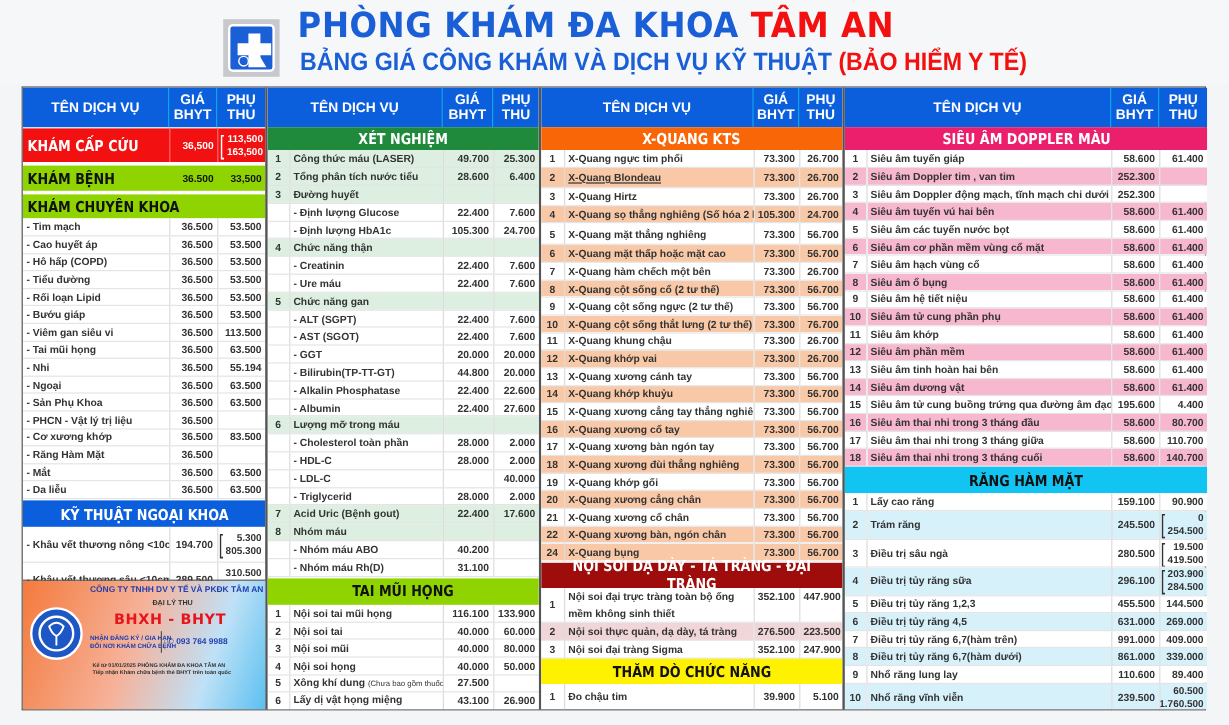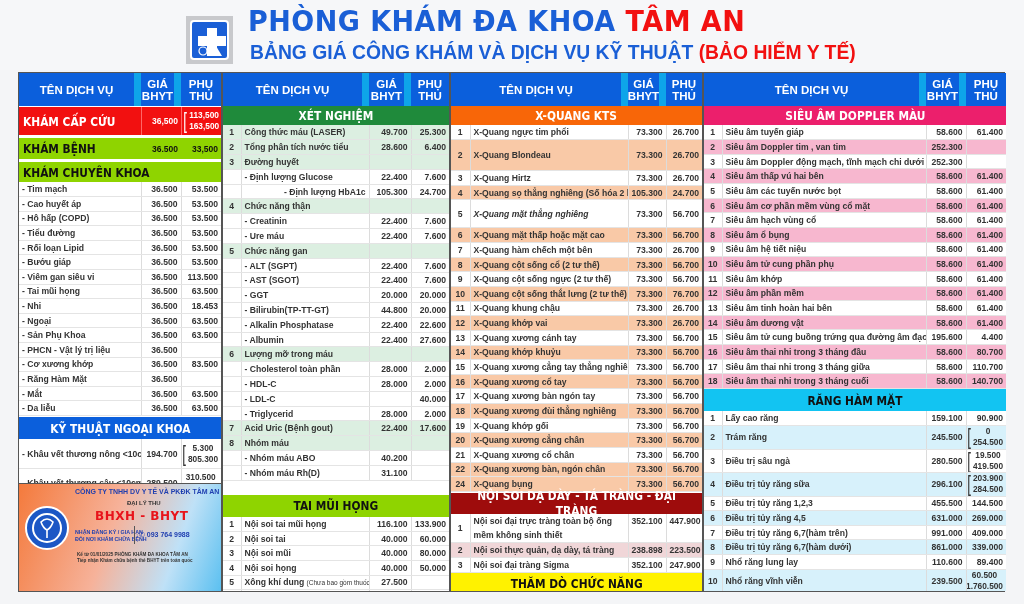--- a/index.html
+++ b/index.html
@@ -12,40 +12,40 @@
   .logo-inner svg { position: absolute; left: 2px; top: 2px; }
   .title { position: absolute; left: 248px; top: 4px; font-family: "DejaVu Sans", sans-serif; font-weight: bold; font-size: 29px; letter-spacing: 0.5px; color: #1a5fd6; white-space: nowrap; transform: scaleX(0.93); transform-origin: left; }
   .title .red { color: #f21010; }
   .subtitle { position: absolute; left: 250px; top: 40px; font-family: "Liberation Sans", sans-serif; font-weight: bold; font-size: 21px; color: #1a5fd6; white-space: nowrap; transform: scaleX(0.92); transform-origin: left; }
   .subtitle .red { color: #f21010; }
 
   .board { position: absolute; left: 18px; top: 72px; width: 987px; height: 520px; background: #fff; border: 1px solid #555; }
   .col { position: absolute; top: 0; bottom: 0; overflow: hidden; border-right: 2px solid #555; }
   .col:last-child { border-right: none; }
   .thead { display: flex; height: 33px; background: #0b5fdc; color: #fff; font-weight: bold; align-items: stretch; }
-  .thead div { display: flex; align-items: center; justify-content: center; text-align: center; font-size: 11.5px; line-height: 12px; border-right: 7px solid #0ea5e9; }
+  .thead div { display: flex; align-items: center; justify-content: center; text-align: center; font-size: 11.5px; line-height: 12px; border-right: 1px solid #0ea5e9; }
   .thead div:last-child { border-right: none; }
 
   table { border-collapse: collapse; width: 100%; table-layout: fixed; }
   td { font-size: 8.6px; font-weight: bold; color: #333; height: 14.6px; padding: 0 3px; border-bottom: 1px solid #e4e4e4; border-right: 1px solid #dcdcdc; white-space: nowrap; overflow: hidden; }
   td:last-child { border-right: none; }
   td.num { text-align: center; }
   td.price { text-align: right; }
   .sec { color: #fff; font-family: "DejaVu Sans", sans-serif; font-weight: bold; font-size: 12.5px; text-align: center; height: 19px; display: flex; align-items: center; justify-content: center; transform-origin: center; }
   .sec span { display: inline-block; transform: scaleX(0.85); }
 
   
   .c1-big { display: flex; align-items: center; font-family: "DejaVu Sans", sans-serif; font-weight: bold; }
   .c1-big .n { flex: 0 0 122px; padding-left: 4px; font-size: 12.5px; }
   .c1-big .n span { display: inline-block; transform: scaleX(0.85); transform-origin: left; }
   .c1-big .p { flex: 0 0 40px; text-align: right; font-size: 8.5px; font-family: "Liberation Sans", sans-serif; padding-right: 3px; }
   .c1-big .s { flex: 1; text-align: right; font-size: 8.5px; font-family: "Liberation Sans", sans-serif; padding-right: 3px; }
   .bracket { display: flex; align-items: center; justify-content: flex-end; gap: 1px; }
   .bracket .br { font-size: 22px; font-weight: normal; line-height: 1; color: #333; transform: scaleX(0.6); }
-  .bracket .vals { display: flex; flex-direction: column; align-items: center; line-height: 11px; font-size: 8.3px; font-weight: bold; }
+  .bracket .vals { display: flex; flex-direction: column; align-items: flex-end; line-height: 11px; font-size: 8.3px; font-weight: bold; }
 
   .footer-card { position: absolute; left: 0; top: 410px; width: 203px; height: 110px; background: linear-gradient(110deg, #f47a3c 0%, #f6b29a 45%, #bfe1f7 75%, #58bff0 100%); border-top: 1px solid #555; }
   .fc-company { position: absolute; left: 56px; top: 4px; font-size: 7px; font-weight: bold; color: #1f3fb0; white-space: nowrap; }
   .fc-agent { position: absolute; left: 108px; top: 16px; font-size: 6px; font-weight: bold; color: #333; }
   .fc-bhxh { position: absolute; left: 76px; top: 25px; font-family: "DejaVu Sans", sans-serif; font-size: 12px; font-weight: bold; color: #e8141b; letter-spacing: 0.5px; }
   .fc-reg { position: absolute; left: 56px; top: 45px; font-size: 5.3px; font-weight: bold; color: #1f3fb0; line-height: 7px; }
   .fc-sep { position: absolute; left: 115px; top: 42px; width: 1px; height: 18px; background: #555; }
   .fc-phone { position: absolute; left: 120px; top: 47px; font-size: 7px; font-weight: bold; color: #1f3fb0; white-space: nowrap; }
   .fc-note { position: absolute; left: 58px; top: 68px; font-size: 4.6px; font-weight: bold; color: #333; line-height: 6px; white-space: nowrap; }
   .fc-emblem { position: absolute; left: 6px; top: 22px; width: 44px; height: 44px; border-radius: 50%; background: #1c57c5; border: 2px solid #fff; }
@@ -139,21 +139,21 @@
             <td class="price" style="height: 14.6px;">113.500</td>
           </tr>
           <tr style="background: rgb(255, 255, 255); margin-left: 32px;">
             <td style="height: 14.6px;"><span>- Tai mũi họng</span></td>
             <td class="price" style="height: 14.6px;">36.500</td>
             <td class="price" style="height: 14.6px;">63.500</td>
           </tr>
           <tr style="background: rgb(255, 255, 255);">
             <td style="height: 14.6px;"><span>- Nhi</span></td>
             <td class="price" style="height: 14.6px;">36.500</td>
-            <td class="price" style="height: 14.6px;">18.453</td>
+            <td class="price" style="height: 14.6px;">55.194</td>
           </tr>
           <tr style="background: rgb(255, 255, 255);">
             <td style="height: 14.6px;"><span>- Ngoại</span></td>
             <td class="price" style="height: 14.6px;">36.500</td>
             <td class="price" style="height: 14.6px;">63.500</td>
           </tr>
           <tr style="background: rgb(255, 255, 255);">
             <td style="height: 14.6px;"><span>- Sản Phụ Khoa</span></td>
             <td class="price" style="height: 14.6px;">36.500</td>
             <td class="price" style="height: 14.6px;">63.500</td>
@@ -294,21 +294,21 @@
             <td class="price" style="height: 14.8px;"></td>
           </tr>
           <tr style="background: rgb(255, 255, 255);">
             <td class="num" style="height: 14.8px;"></td>
             <td style="height: 14.8px;"><span>- Định lượng Glucose</span></td>
             <td class="price" style="height: 14.8px;">22.400</td>
             <td class="price" style="height: 14.8px;">7.600</td>
           </tr>
           <tr style="background: rgb(255, 255, 255);">
             <td class="num" style="height: 14.8px;"></td>
-            <td style="height: 14.8px; text-align: right;"><span>- Định lượng HbA1c</span></td>
+            <td style="height: 14.8px;"><span>- Định lượng HbA1c</span></td>
             <td class="price" style="height: 14.8px;">105.300</td>
             <td class="price" style="height: 14.8px;">24.700</td>
           </tr>
           <tr style="background: rgb(220, 239, 225);">
             <td class="num" style="height: 14.8px;">4</td>
             <td style="height: 14.8px;"><span>Chức năng thận</span></td>
             <td class="price" style="height: 14.8px;"></td>
             <td class="price" style="height: 14.8px;"></td>
           </tr>
           <tr style="background: rgb(255, 255, 255);">
@@ -414,21 +414,21 @@
             <td class="price" style="height: 14.8px;"></td>
           </tr>
           <tr style="background: rgb(255, 255, 255);">
             <td class="num" style="height: 14.8px;"></td>
             <td style="height: 14.8px;"><span>- Nhóm máu Rh(D)</span></td>
             <td class="price" style="height: 14.8px;">31.100</td>
             <td class="price" style="height: 14.8px;"></td>
           </tr>
         </tbody>
     </table>
-    <div class="sec" style="background:#8fd400;color:#111;height:22px;margin-top:14px;">
+    <div class="sec" style="background:#8fd400;color:#111;height:22px;margin-top:1px;">
         <span>TAI MŨI HỌNG</span>
       </div>
     <table id="t-ent">
       <colgroup>
           <col style="width:18px">
           <col style="width:128px">
           <col style="width:42px">
           <col>
         </colgroup>
       <tbody>
@@ -493,39 +493,39 @@
         </colgroup>
       <tbody>
           <tr style="background: rgb(255, 255, 255);">
             <td class="num" style="height: 14.65px;">1</td>
             <td style="height: 14.65px;"><span>X-Quang ngực tim phổi</span></td>
             <td class="price" style="height: 14.65px;">73.300</td>
             <td class="price" style="height: 14.65px;">26.700</td>
           </tr>
           <tr style="background: rgb(249, 201, 167);">
             <td class="num" style="height: 14.65px;">2</td>
-            <td style="height: 31px;"><span>X-Quang Blondeau</span></td>
+            <td style="height: 17px; text-decoration: underline;"><span>X-Quang Blondeau</span></td>
             <td class="price" style="height: 14.65px;">73.300</td>
             <td class="price" style="height: 14.65px;">26.700</td>
           </tr>
           <tr style="background: rgb(255, 255, 255);">
             <td class="num" style="height: 14.65px;">3</td>
             <td style="height: 14.65px;"><span>X-Quang Hirtz</span></td>
             <td class="price" style="height: 14.65px;">73.300</td>
             <td class="price" style="height: 14.65px;">26.700</td>
           </tr>
           <tr style="background: rgb(249, 201, 167);">
             <td class="num" style="height: 14.65px;">4</td>
             <td style="height: 14.65px;"><span>X-Quang sọ thẳng nghiêng (Số hóa 2 hình)</span></td>
             <td class="price" style="height: 14.65px;">105.300</td>
             <td class="price" style="height: 14.65px;">24.700</td>
           </tr>
           <tr style="background: rgb(255, 255, 255);">
             <td class="num" style="height: 14.65px;">5</td>
-            <td style="height: 28px; font-style: italic;"><span>X-Quang mặt thẳng nghiêng</span></td>
+            <td style="height: 18px;"><span>X-Quang mặt thẳng nghiêng</span></td>
             <td class="price" style="height: 14.65px;">73.300</td>
             <td class="price" style="height: 14.65px;">56.700</td>
           </tr>
           <tr style="background: rgb(249, 201, 167);">
             <td class="num" style="height: 14.65px;">6</td>
             <td style="height: 14.65px;"><span>X-Quang mặt thấp hoặc mặt cao</span></td>
             <td class="price" style="height: 14.65px;">73.300</td>
             <td class="price" style="height: 14.65px;">56.700</td>
           </tr>
           <tr style="background: rgb(255, 255, 255);">
@@ -648,21 +648,21 @@
             <td style="white-space: normal; line-height: 14px; vertical-align: top; height: 29px;">
               <div>Nội soi đại trực tràng toàn bộ ống</div>
               <div>mềm không sinh thiết</div>
             </td>
             <td class="price" style="vertical-align: top; padding-top: 2px; height: 29px;">352.100</td>
             <td class="price" style="vertical-align: top; padding-top: 2px; height: 29px;">447.900</td>
           </tr>
           <tr style="background: rgb(240, 214, 216);">
             <td class="num" style="height: 14.6px;">2</td>
             <td style="height: 14.6px;"><span>Nội soi thực quản, dạ dày, tá tràng</span></td>
-            <td class="price" style="height: 14.6px;">238.898</td>
+            <td class="price" style="height: 14.6px;">276.500</td>
             <td class="price" style="height: 14.6px;">223.500</td>
           </tr>
           <tr style="background: rgb(255, 255, 255);">
             <td class="num" style="height: 14.6px;">3</td>
             <td style="height: 14.6px;"><span>Nội soi đại tràng Sigma</span></td>
             <td class="price" style="height: 14.6px;">352.100</td>
             <td class="price" style="height: 14.6px;">247.900</td>
           </tr>
         </tbody>
     </table>
@@ -717,21 +717,21 @@
             <td class="price" style="height: 14.65px;"></td>
           </tr>
           <tr style="background: rgb(255, 255, 255);">
             <td class="num" style="height: 14.65px;">3</td>
             <td style="height: 14.65px;"><span>Siêu âm Doppler động mạch, tĩnh mạch chi dưới</span></td>
             <td class="price" style="height: 14.65px;">252.300</td>
             <td class="price" style="height: 14.65px;"></td>
           </tr>
           <tr style="background: rgb(247, 183, 207);">
             <td class="num" style="height: 14.65px;">4</td>
-            <td style="height: 14.65px;"><span>Siêu âm thấp vú hai bên</span></td>
+            <td style="height: 14.65px;"><span>Siêu âm tuyến vú hai bên</span></td>
             <td class="price" style="height: 14.65px;">58.600</td>
             <td class="price" style="height: 14.65px;">61.400</td>
           </tr>
           <tr style="background: rgb(255, 255, 255);">
             <td class="num" style="height: 14.65px;">5</td>
             <td style="height: 14.65px;"><span>Siêu âm các tuyến nước bọt</span></td>
             <td class="price" style="height: 14.65px;">58.600</td>
             <td class="price" style="height: 14.65px;">61.400</td>
           </tr>
           <tr style="background: rgb(247, 183, 207);">

